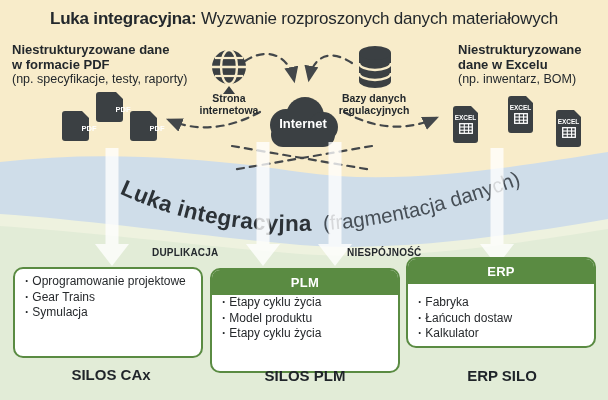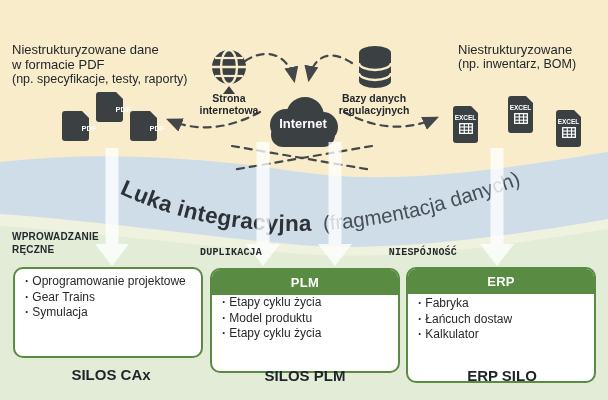--- a/index.html
+++ b/index.html
@@ -10,21 +10,21 @@
   body{background:#fff;font-family:"Liberation Sans",sans-serif;}
   .stage{position:relative;width:608px;height:400px;overflow:hidden;background:var(--cream);}
   .stage svg.layer{position:absolute;inset:0;pointer-events:none;}
 
   
   .title{position:absolute;top:9px;left:0;width:608px;text-align:center;font-size:17px;color:var(--ink);letter-spacing:-0.2px;}
   .title .lead{font-weight:700;}
 
   
   .srcblock{position:absolute;font-size:13px;color:var(--ink);line-height:15px;}
-  .srcblock .b{font-weight:400;}
+  .srcblock .b{font-weight:700;}
   .srcblock .ex{font-size:12.5px;font-weight:400;}
   .src-pdf{left:12px;top:42px;}
   .src-excel{left:458px;top:42px;}
 
   
   .netlabel{position:absolute;font-size:10.5px;font-weight:700;color:var(--ink);line-height:12px;text-align:center;width:86px;}
   .lbl-web{left:186px;top:92px;}
   .lbl-db{left:331px;top:92px;}
 
   
@@ -41,30 +41,30 @@
   .file.xls svg{margin-top:2px;}
 
   
   .varrow{position:absolute;width:34px;}
   .varrow .shaft{position:absolute;left:50%;transform:translateX(-50%);top:0;width:13px;background:rgba(255,255,255,0.78);}
   .varrow .head{position:absolute;bottom:0;left:50%;transform:translateX(-50%);width:0;height:0;
     border-left:17px solid transparent;border-right:17px solid transparent;border-top:22px solid rgba(255,255,255,0.78);}
 
   
   .prob{position:absolute;font-size:10px;font-weight:700;color:#24292e;line-height:13px;letter-spacing:.2px;z-index:6;}
-  .prob.center{text-align:right;width:110px;font-family:Liberation Mono, monospace;}
+  .prob.center{text-align:left;width:110px;}
 
   
   .silo{position:absolute;background:#fff;border:2px solid var(--box-green);border-radius:10px;overflow:hidden;z-index:5;}
   .silo .hd{background:var(--box-green);color:#fff;font-size:13px;font-weight:700;text-align:center;height:25px;line-height:25px;letter-spacing:.3px;}
   .silo ul{list-style:none;padding:5px 6px 0 10px;font-size:12px;line-height:15.5px;color:#26292c;}
   .silo li{padding-left:9px;text-indent:-9px;}
   .silo li::before{content:"· ";font-weight:700;}
   .silo.b2 ul{padding-top:0;}
-  .silo.b3 ul{padding-top:2px;}
+  .silo.b3 ul{padding-top:11px;}
   .caption{position:absolute;width:150px;text-align:center;font-size:15px;font-weight:700;color:#1f2429;z-index:5;}
 </style>
 </head>
 <body>
 
 <div class="stage">
 
   <svg class="layer" viewBox="0 0 608 400" preserveAspectRatio="none">
     <path d="M0,162 C100,150 210,158 300,172 C400,187 520,166 608,152 L608,400 L0,400 Z" fill="var(--band-blue)"></path>
     <path d="M0,214 C90,220 200,236 300,245 C400,253 520,234 608,219 L608,400 L0,400 Z" fill="var(--pale-stripe)"></path>
@@ -90,29 +90,33 @@
   <svg class="layer" viewBox="0 0 608 400">
     <path id="gapcurve" d="M112,190 Q300,282 560,168" fill="none"></path>
     <text font-family="Liberation Sans, sans-serif">
       <textPath href="#gapcurve" startOffset="8">
         <tspan font-size="22.5" font-weight="700" fill="#2c3237" letter-spacing="0.4">Luka integracyjna</tspan>
         <tspan dx="7" font-size="20.5" font-weight="500" fill="var(--ink-soft)">(fragmentacja danych)</tspan>
       </textPath>
     </text>
   </svg>
 
+  <div class="title">
+    <span class="lead">Luka integracyjna:</span><span> Wyzwanie rozproszonych danych materiałowych</span>
+  </div>
 
   <div class="srcblock src-pdf">
     <div class="b">Niestrukturyzowane dane</div>
     <div class="b">w formacie PDF</div>
     <div class="ex">(np. specyfikacje, testy, raporty)</div>
   </div>
 
   <div class="srcblock src-excel">
     <div class="b">Niestrukturyzowane</div>
+    <div class="b">dane w Excelu</div>
     <div class="ex">(np. inwentarz, BOM)</div>
   </div>
 
   <svg style="position:absolute;left:207px;top:47px;" width="44" height="48" viewBox="0 0 44 48">
     <path d="M16,47 L28,47 L22,39 Z" fill="var(--icon-dark)"></path>
     <circle cx="22" cy="20" r="17" fill="var(--icon-dark)"></circle>
     <ellipse cx="22" cy="20" rx="8" ry="17" fill="none" stroke="var(--cream)" stroke-width="2.4"></ellipse>
     <line x1="5" y1="20" x2="39" y2="20" stroke="var(--cream)" stroke-width="2.4"></line>
     <line x1="8" y1="11" x2="36" y2="11" stroke="var(--cream)" stroke-width="2.2"></line>
     <line x1="8" y1="29" x2="36" y2="29" stroke="var(--cream)" stroke-width="2.2"></line>
@@ -194,43 +198,39 @@
   </div>
   <div class="varrow" style="left:318px;top:142px;height:124px;z-index:4;">
     <div class="shaft" style="height:102px;"></div>
       <div class="head"></div>
   </div>
   <div class="varrow" style="left:480px;top:148px;height:118px;z-index:4;">
     <div class="shaft" style="height:96px;"></div>
       <div class="head"></div>
   </div>
 
-  <div class="prob" style="left:12px;top:230px;">
-    <div>WPROWADZANIE</div>
-    <div>RĘCZNE</div>
-  </div>
   <div class="prob center" style="left:152px;top:246px;">DUPLIKACJA</div>
   <div class="prob center" style="left:347px;top:246px;">NIESPÓJNOŚĆ</div>
 
   <div class="silo b1" style="left:13px;top:267px;width:190px;height:91px;">
     <ul>
       <li>Oprogramowanie projektowe</li>
       <li>Gear Trains</li>
       <li>Symulacja</li>
     </ul>
   </div>
   <div class="silo b2" style="left:210px;top:268px;width:190px;height:105px;">
     <div class="hd">PLM</div>
     <ul>
       <li>Etapy cyklu życia</li>
       <li>Model produktu</li>
       <li>Etapy cyklu życia</li>
     </ul>
   </div>
-  <div class="silo b3" style="left:406px;top:267px;width:190px;height:116px;">
+  <div class="silo b3" style="left:406px;top:257px;width:190px;height:91px;">
     <div class="hd">ERP</div>
     <ul>
       <li>Fabryka</li>
       <li>Łańcuch dostaw</li>
       <li>Kalkulator</li>
     </ul>
   </div>
 
   <div class="caption" style="left:36px;top:366px;">SILOS CAx</div>
   <div class="caption" style="left:427px;top:367px;">ERP SILO</div>

